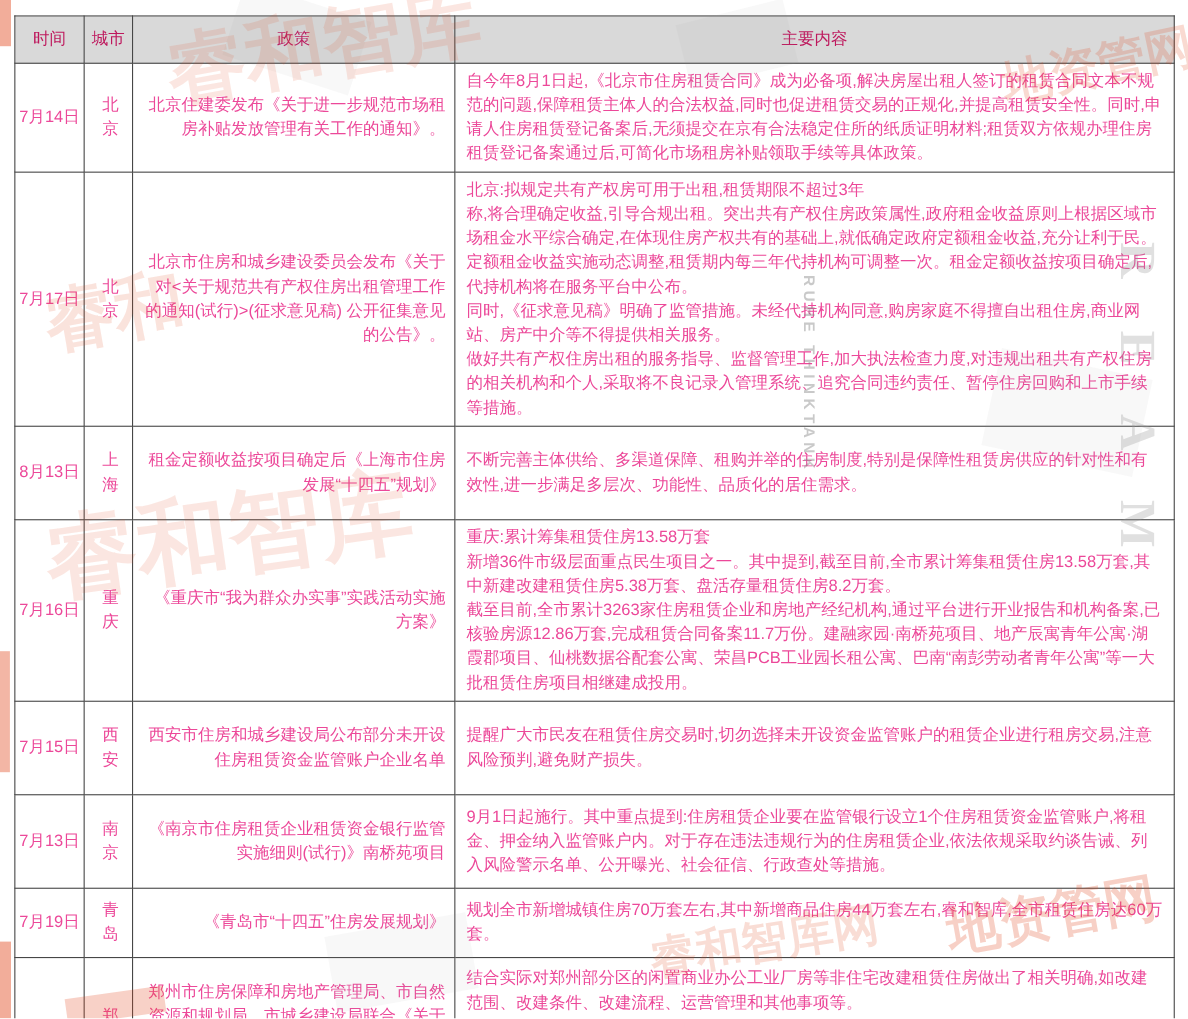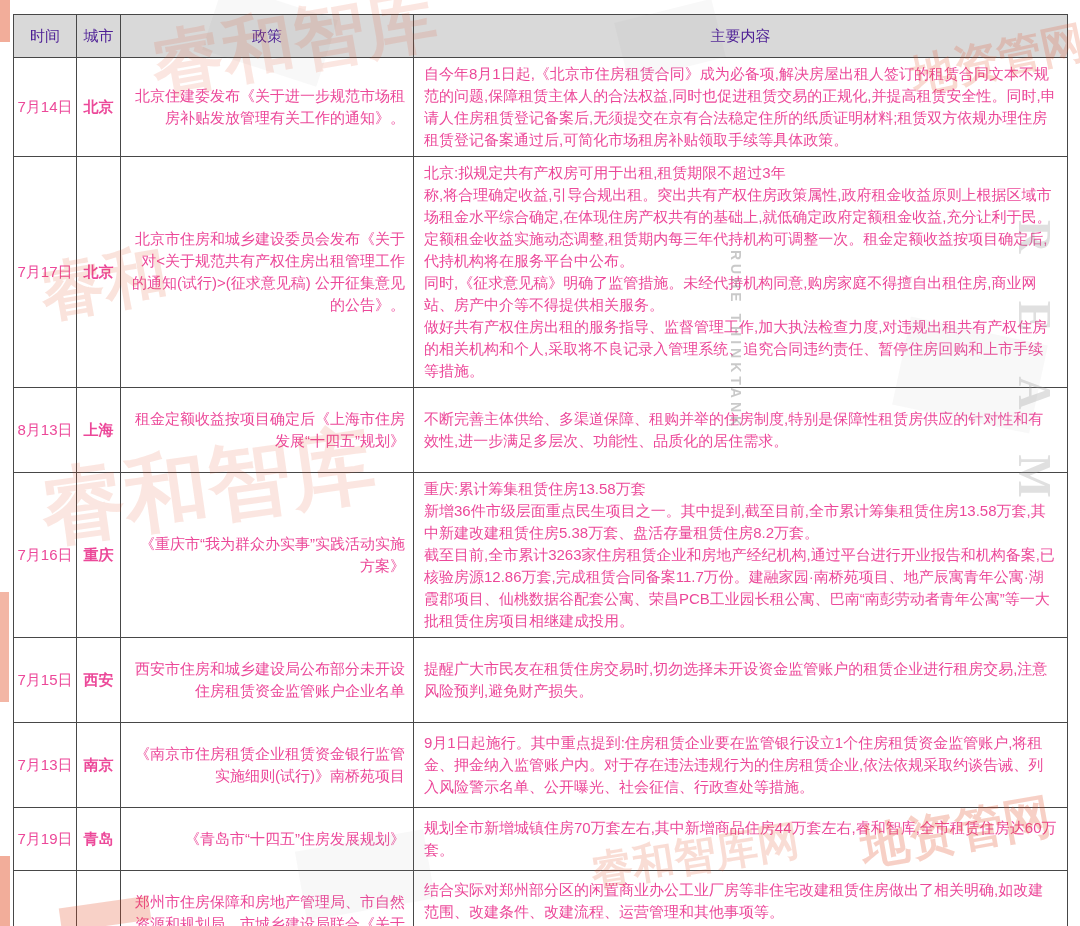--- a/index.html
+++ b/index.html
@@ -34,24 +34,24 @@
     font-weight:bold;
     text-align:center;
     height:36px;
     letter-spacing:1px;
   }
   tr.head-row td{
     background:#D9D9D9;
     text-align:center;
     height:40px;
     font-size:15px;
-    color:#4c1d95;
+    color:#be185d;
   }
   td.c-date{text-align:center;padding:2px 1px;margin-left:11px;}
-  td.c-city{text-align:center;padding:2px 5px;font-weight:bold;}
+  td.c-city{text-align:center;padding:2px 16px;}
   td.c-policy{text-align:right;padding:20px 8px;}
   td.c-content{text-align:left;padding:5px 10px;}
   td p{margin:0;}
   
   .wm-layer{position:absolute;inset:0;z-index:4;pointer-events:none;}
   .wm{position:absolute;font-weight:bold;white-space:nowrap;}
   .wm-cn1{left:150px;top:-6px;font-size:72px;color:#E2491F;opacity:.13;transform:rotate(-10deg);}
   .wm-cn2{left:40px;top:240px;font-size:64px;color:#E2491F;opacity:.15;transform:rotate(-10deg);}
   .wm-cn3{left:40px;top:430px;font-size:84px;color:#E2491F;opacity:.13;transform:rotate(-8deg);}
   .wm-site1{left:910px;top:30px;font-size:44px;color:#E2491F;opacity:.20;transform:rotate(-12deg);}

